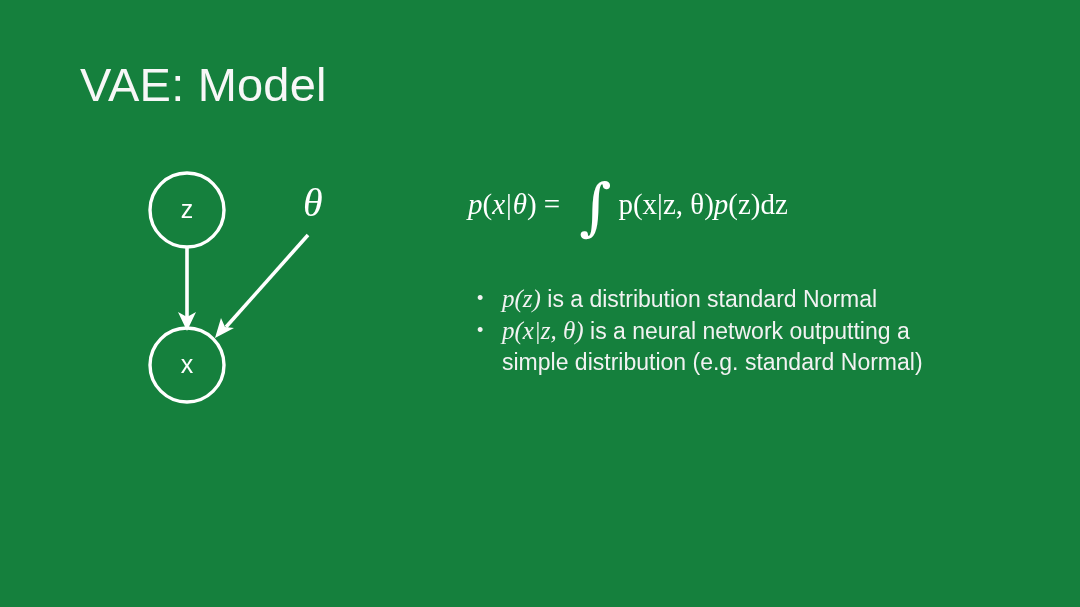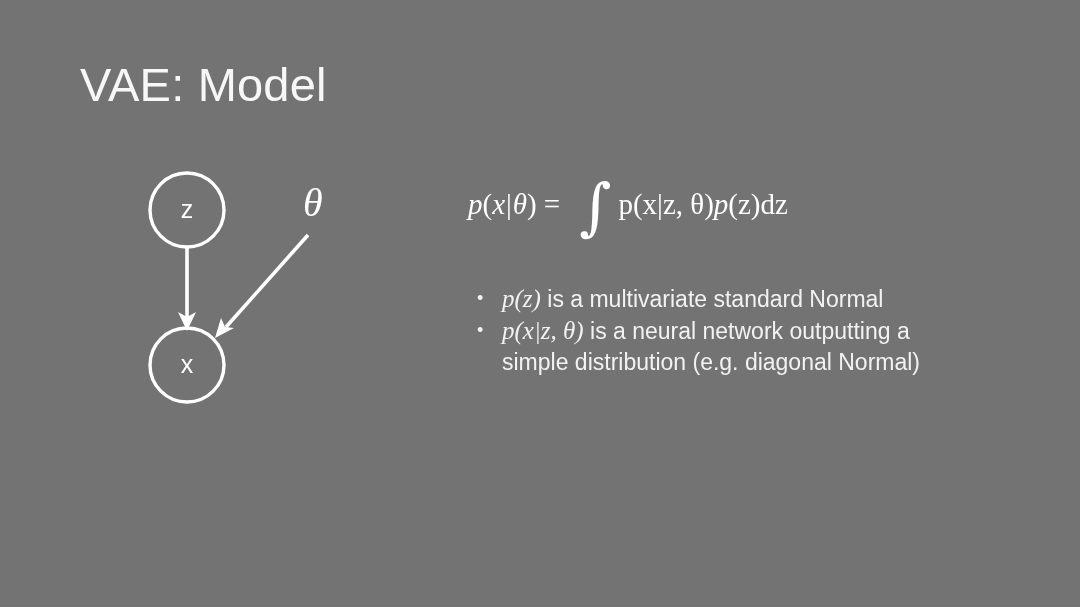--- a/index.html
+++ b/index.html
@@ -11,21 +11,21 @@
     width: 1080px;
     height: 607px;
     overflow: hidden;
     font-family: "Liberation Sans", sans-serif;
     color: #ffffff;
   }
   #slide {
     position: relative;
     width: 1080px;
     height: 607px;
-    background: #737373;
+    background: #15803d;
   }
 
   
   #slide-title {
     position: absolute;
     left: 80px;
     top: 59px;
     font-family: "Liberation Sans", sans-serif;
     font-size: 47px;
     font-weight: 400;
@@ -171,23 +171,23 @@
       <span class="eq-rm">p(x|z, θ)</span>
       <span class="eq-it">p</span>
       <span class="eq-rm">(z)</span>
       <span class="eq-rm">dz</span>
   </div>
 
   <div id="bullets">
 
     <div class="bullet-item">
       <span class="bullet-marker">•</span>
-      <span class="math-it">p(z)</span><span> is a multivariate standard Normal</span>
+      <span class="math-it">p(z)</span><span> is a distribution standard Normal</span>
     </div>
 
     <div class="bullet-item">
       <span class="bullet-marker">•</span>
-      <span class="math-it">p(x|z, θ)</span><span> is a neural network outputting a simple distribution (e.g. diagonal Normal)</span>
+      <span class="math-it">p(x|z, θ)</span><span> is a neural network outputting a simple distribution (e.g. standard Normal)</span>
     </div>
 
   </div>
 
 </div>
 
 </body></html>

